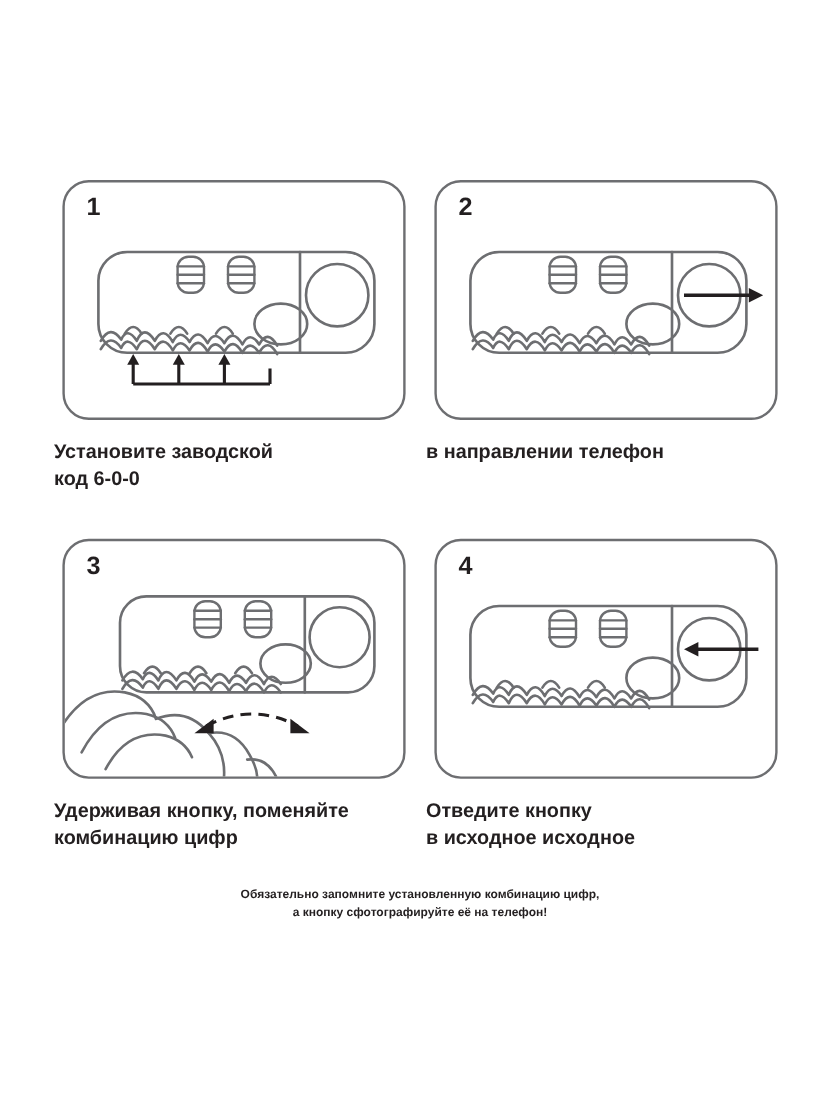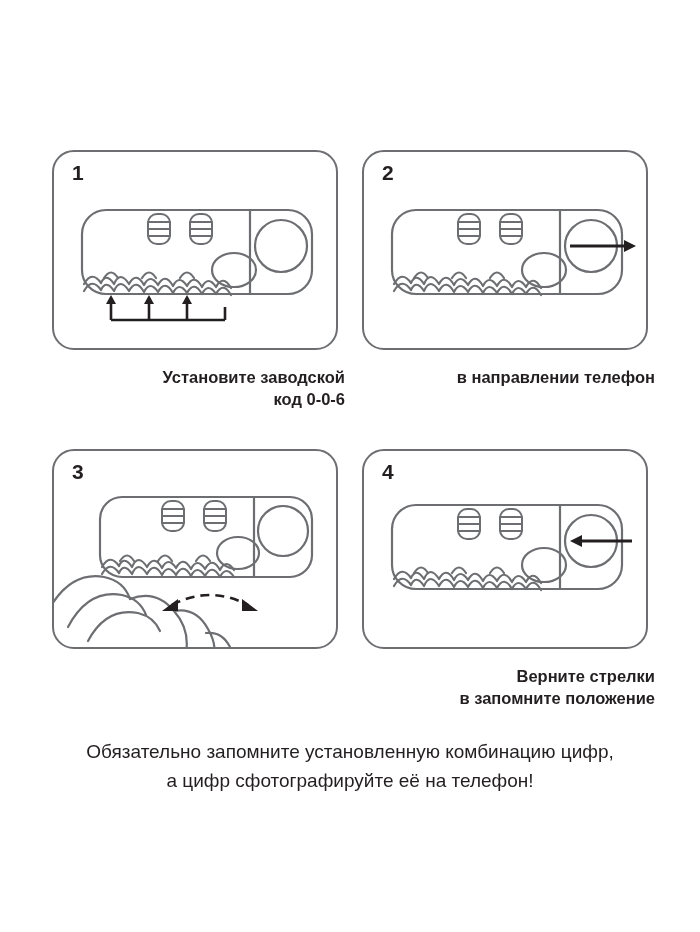--- a/index.html
+++ b/index.html
@@ -56,37 +56,37 @@
     color: #231f20;
     line-height: 1;
   }
   .panel svg {
     position: absolute;
     left: 0;
     top: 0;
   }
   .caption {
     margin-top: 16px;
-    text-align: right;
+    text-align: left;
     font-size: 16.5px;
     font-weight: bold;
     line-height: 1.35;
     color: #231f20;
     width: 300px;
   }
   .caption .ln { display: block; }
   .row-gap { height: 38px; width: 100%; }
   .footer {
     position: absolute;
     left: 0;
     top: 738px;
     width: 700px;
     text-align: center;
-    font-size: 19px;
-    font-weight: normal;
+    font-size: 10px;
+    font-weight: bold;
     line-height: 1.5;
     color: #231f20;
   }
   .footer .ln { display: block; }
 </style>
 </head>
 <body>
 
 <div class="sheet">
 
@@ -132,21 +132,21 @@
             <path d="M57 168 L171 168"></path>
             <path d="M171 168 L171 155"></path>
             <polygon points="57,143 52,152 62,152" fill="#231f20" stroke="none"></polygon>
             <polygon points="95,143 90,152 100,152" fill="#231f20" stroke="none"></polygon>
             <polygon points="133,143 128,152 138,152" fill="#231f20" stroke="none"></polygon>
           </g>
         </svg>
       </div>
       <div class="caption">
         <span class="ln">Установите заводской</span>
-        <span class="ln">код 0-0-6</span>
+        <span class="ln">код 6-0-0</span>
       </div>
     </div>
 
     <div class="step">
       <div class="panel">
         <div class="step-number">2</div>
         <svg width="286" height="200" viewBox="0 0 286 200">
           <g fill="none" stroke="#6d6e71" stroke-width="2.2" stroke-linecap="round" stroke-linejoin="round">
             <rect x="28" y="58" width="230" height="84" rx="24" ry="24"></rect>
             <line x1="196" y1="58" x2="196" y2="142"></line>
@@ -214,20 +214,24 @@
             <path d="M152 182 q16 -2 24 14"></path>
           </g>
 
           <g fill="none" stroke="#231f20" stroke-width="2.6" stroke-dasharray="9 6">
             <path d="M118 154 q38 -20 76 0"></path>
           </g>
           <polygon points="108,160 124,148 124,160" fill="#231f20"></polygon>
           <polygon points="204,160 188,148 188,160" fill="#231f20"></polygon>
         </svg>
       </div>
+      <div class="caption">
+        <span class="ln">Удерживая кнопку, поменяйте</span>
+        <span class="ln">комбинацию цифр</span>
+      </div>
     </div>
 
     <div class="step">
       <div class="panel">
         <div class="step-number">4</div>
         <svg width="286" height="200" viewBox="0 0 286 200">
           <g fill="none" stroke="#6d6e71" stroke-width="2.2" stroke-linecap="round" stroke-linejoin="round">
             <rect x="28" y="54" width="230" height="84" rx="24" ry="24"></rect>
             <line x1="196" y1="54" x2="196" y2="138"></line>
             <circle cx="227" cy="90" r="26"></circle>
@@ -248,25 +252,25 @@
             <path d="M88 122 q7 -11 14 0"></path>
             <path d="M126 122 q7 -11 14 0"></path>
           </g>
           <g>
             <line x1="216" y1="90" x2="268" y2="90" stroke="#231f20" stroke-width="2.8"></line>
             <polygon points="206,90 218,84 218,96" fill="#231f20"></polygon>
           </g>
         </svg>
       </div>
       <div class="caption">
-        <span class="ln">Верните стрелки</span>
-        <span class="ln">в запомните положение</span>
+        <span class="ln">Отведите кнопку</span>
+        <span class="ln">в исходное исходное</span>
       </div>
     </div>
 
   </div>
 
   <div class="footer">
     <span class="ln">Обязательно запомните установленную комбинацию цифр,</span>
-    <span class="ln">а цифр сфотографируйте её на телефон!</span>
+    <span class="ln">а кнопку сфотографируйте её на телефон!</span>
   </div>
 
 </div>
 
 </body></html>

